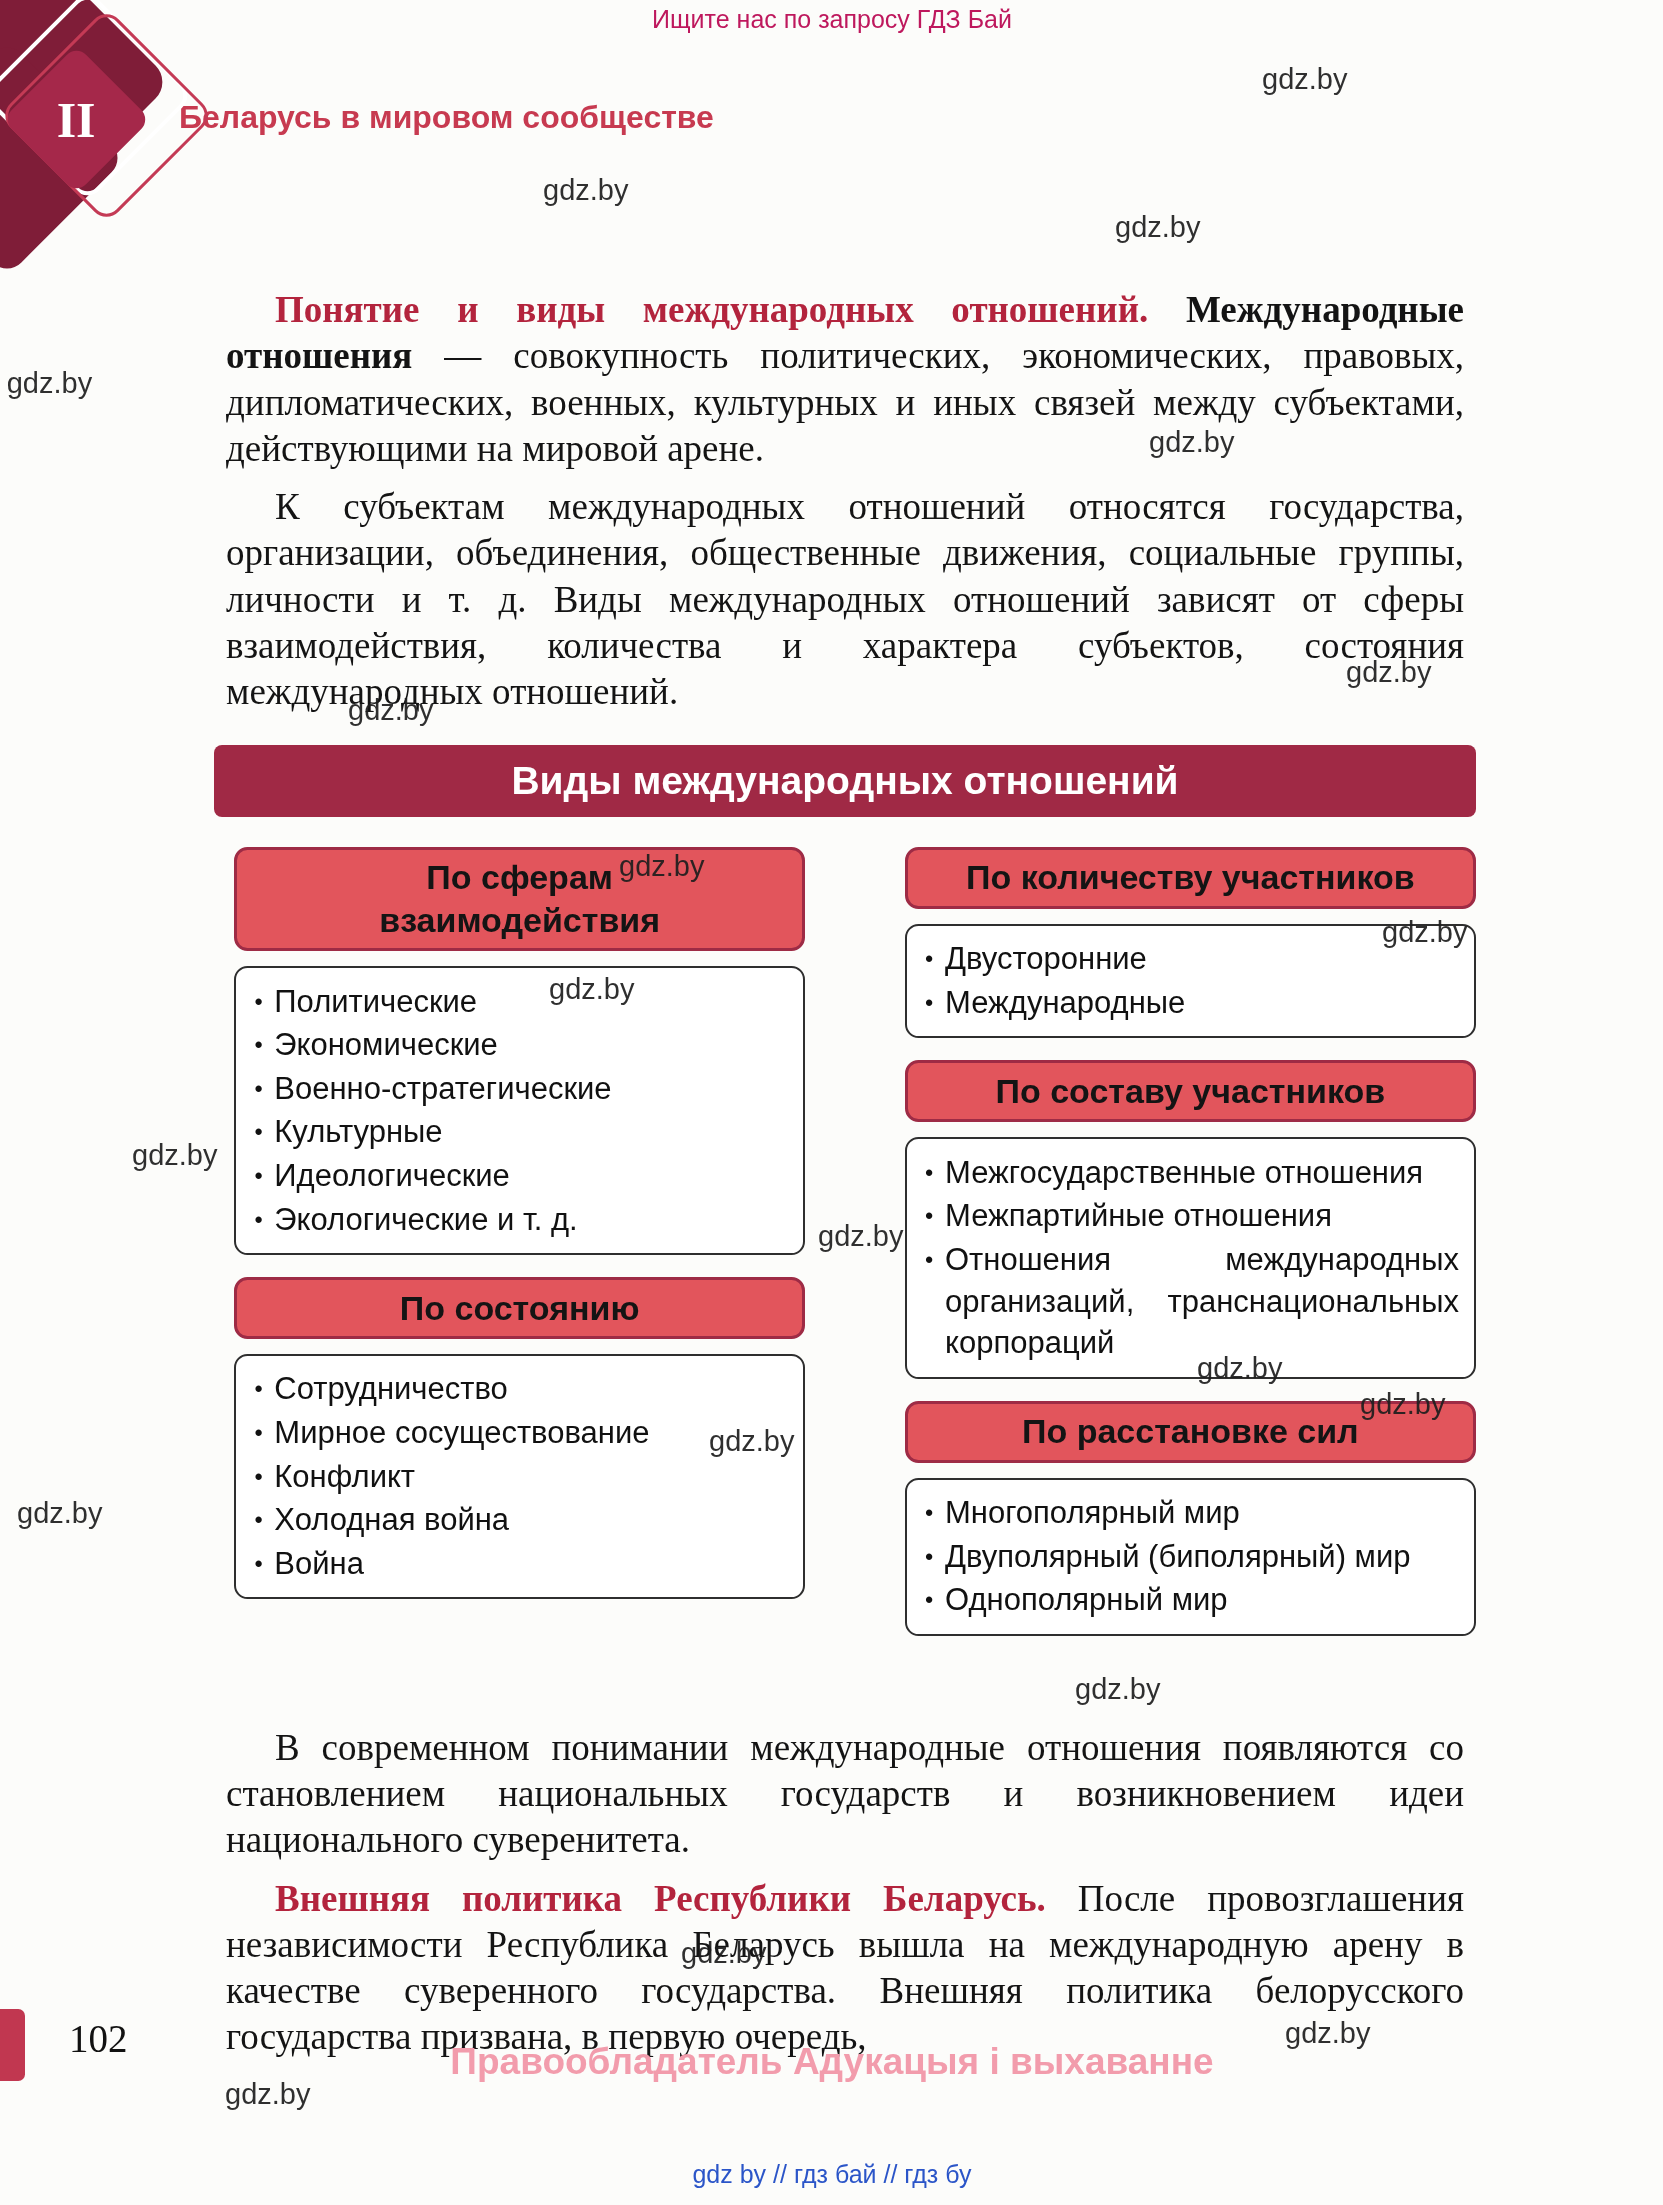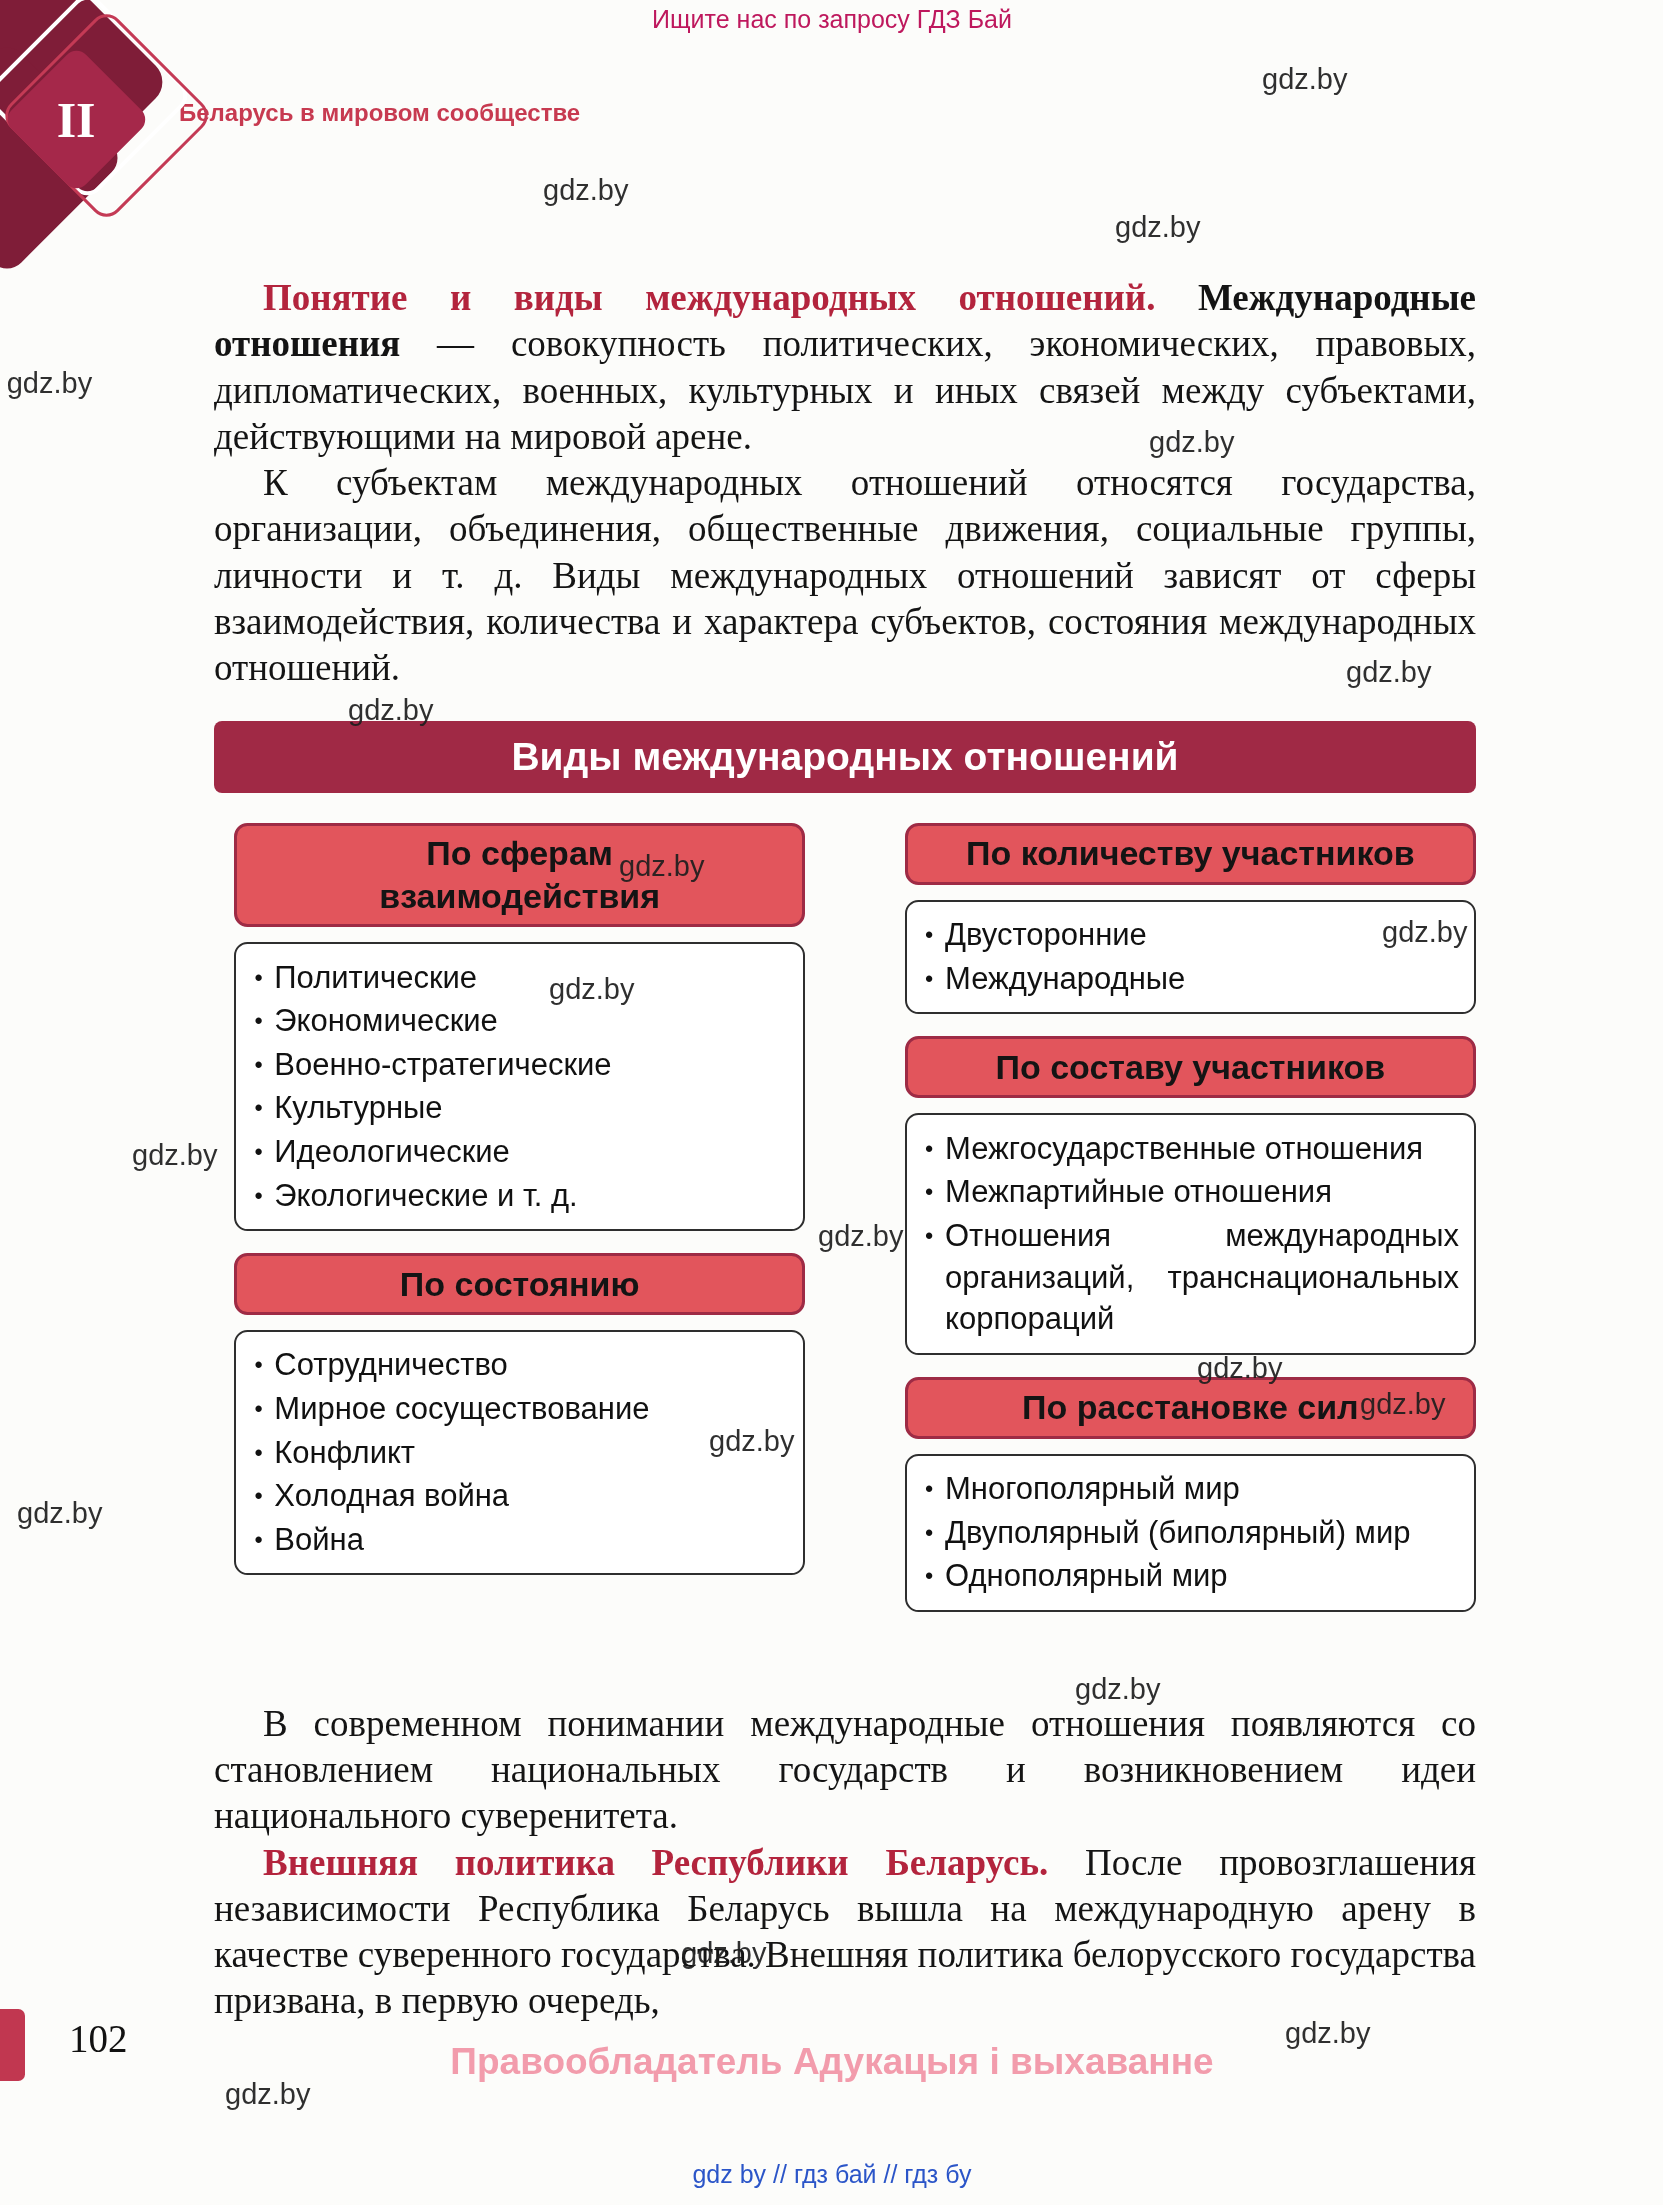--- a/index.html
+++ b/index.html
@@ -44,27 +44,27 @@
   .outline-red { width: 147px; height: 147px; border: 3.4px solid #c43a55; border-radius: 17px; left: 30px; top: 39px; background: transparent; }
   .badge { width: 105px; height: 105px; background: #a5284a; border-radius: 13.4px; left: 23.5px; top: 67px;
            display: flex; align-items: center; justify-content: center; }
   .badge-text { transform: rotate(-45deg); color: #fff; font-family: "Liberation Serif", serif;
                 font-weight: bold; font-size: 50px; }
 
   
   .chapter-title {
     position: absolute; left: 179px; top: 99px;
     font-family: "Liberation Sans", sans-serif;
-    font-weight: bold; font-size: 24px; color: #c73a50;
+    font-weight: bold; font-size: 32px; color: #c73a50;
   }
 
   
   .content { position: absolute; left: 214px; top: 275px; width: 1262px; }
   .para {
-    margin: 0;
+    margin: 12px;
     font-size: 37px; line-height: 1.25;
     text-align: justify; text-indent: 49px;
     hyphens: none;
   }
   .lead-red { font-weight: bold; color: #b3243d; }
   .lead-bold { font-weight: bold; color: #141414; }
 
   
   .diagram { margin: 30px 0 67px 0; }
   .diagram-title {

